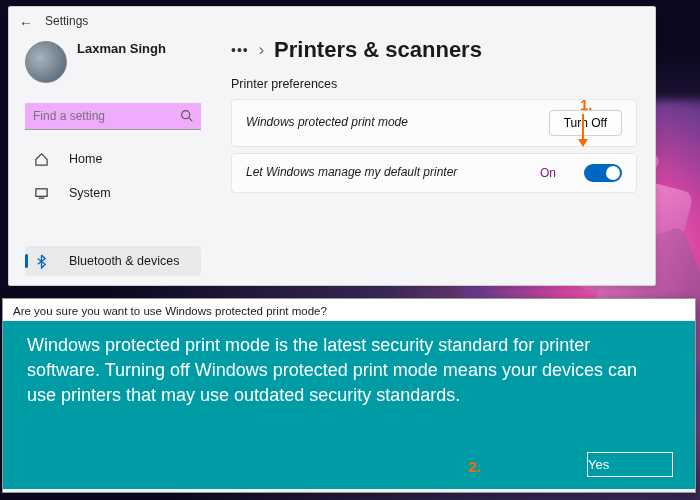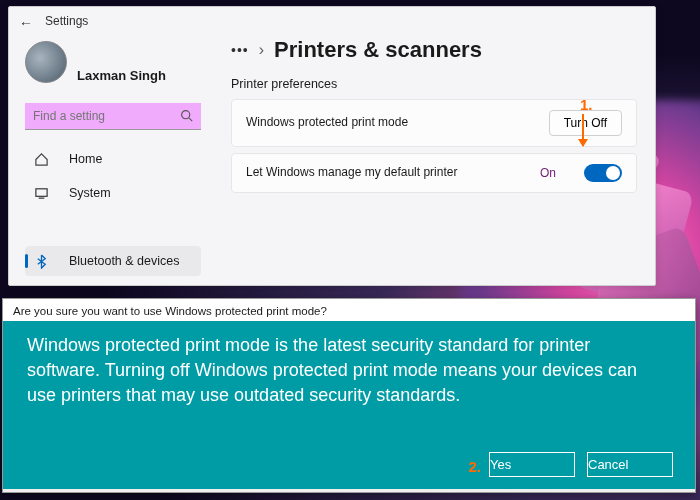--- a/index.html
+++ b/index.html
@@ -10,21 +10,21 @@
   .p1 { right: 20px; top: 180px; width: 90px; height: 120px; transform: rotate(15deg); }
   .p2 { right: -10px; top: 240px; width: 110px; height: 140px; transform: rotate(-20deg); background: linear-gradient(135deg, #e673c1, #8c3a85); }
   .p3 { right: 60px; top: 120px; width: 70px; height: 90px; transform: rotate(50deg); }
 
   .settings-window { position: absolute; left: 8px; top: 6px; width: 648px; height: 280px; background: #f5f5f7; border: 1px solid #ccc; border-radius: 2px; overflow: hidden; display: flex; flex-direction: column; box-shadow: 0 2px 8px rgba(0,0,0,0.15); }
   .titlebar { display: flex; align-items: center; padding: 6px 10px; height: 30px; }
   .back-arrow { font-size: 14px; color: #303030; margin-right: 12px; }
   .title-text { font-size: 12px; color: #303030; }
   .main-area { display: flex; flex: 1; }
   .sidebar { width: 200px; padding: 4px 8px 0 16px; display: flex; flex-direction: column; gap: 4px; }
-  .user-row { display: flex; align-items: flex-end; gap: 10px; margin-bottom: 14px; padding: 2px 0; }
+  .user-row { display: flex; align-items: flex-start; gap: 10px; margin-bottom: 14px; padding: 2px 0; }
   .avatar { width: 42px; height: 42px; border-radius: 50%; background: radial-gradient(circle at 35% 40%, #a8b5c0, #4a5a68); border: 1px solid #888; }
   .username { font-size: 13px; font-weight: 600; color: #1a1a1a; }
   .search-wrap { position: relative; margin-bottom: 10px; }
   .search-input { width: 100%; padding: 6px 28px 6px 8px; font-size: 12px; border: none; border-bottom: 1px solid #999; background: #f0abfc; outline: none; }
   .search-icon { position: absolute; right: 8px; top: 6px; font-size: 12px; color: #555; }
   .nav-item { display: flex; align-items: center; gap: 20px; padding: 7px 8px; font-size: 12.5px; color: #1a1a1a; border-radius: 4px; cursor: pointer; position: relative; }
   .nav-item.active { background: #e9e9eb; margin-top: 34px; }
   .nav-item.active::before { content:""; position:absolute; left:0; top:8px; bottom:8px; width:3px; background:#0067c0; border-radius:2px; }
   .nav-icon { width: 16px; height: 16px; display: inline-flex; align-items: center; justify-content: center; font-size: 13px; }
   .ic-home { color: #444; }
@@ -32,21 +32,21 @@
   .ic-bt { color: #0067c0; }
   .ic-net { color: #00a4d6; }
 
   .content { flex: 1; padding: 2px 18px 0 22px; overflow: hidden; }
   .breadcrumb { display: flex; align-items: center; gap: 10px; margin-bottom: 14px; }
   .crumb-dots { font-size: 14px; letter-spacing: 1px; color: #303030; }
   .crumb-sep { color: #606060; font-size: 16px; }
   .page-title { font-size: 22px; font-weight: 600; color: #1a1a1a; }
   .section-label { font-size: 12.5px; color: #1a1a1a; margin: 12px 0 8px; font-weight: 400; }
   .card { background: #fcfcfd; border: 1px solid #e6e6e8; border-radius: 4px; padding: 10px 14px; margin-bottom: 6px; display: flex; align-items: center; gap: 12px; }
-  .card-text { flex: 1; }
+  .card-text { flex: 1; font-style: italic; }
   .card-title { font-size: 12px; color: #1a1a1a; margin-bottom: 2px; }
   .card-desc { font-size: 10.5px; color: #606060; line-height: 1.35; }
   .turnoff-btn { background: #fdfdfd; border: 1px solid #d0d0d2; border-radius: 4px; padding: 5px 14px; font-size: 12px; cursor: pointer; }
   .toggle-state { font-size: 12px; color: #701a75; margin-right: 16px; }
   .toggle { width: 38px; height: 18px; background: #0067c0; border-radius: 9px; position: relative; cursor: pointer; }
   .toggle::after { content:""; position:absolute; right:2px; top:2px; width:14px; height:14px; background:#fff; border-radius:50%; }
 
   .annotation1 { position: absolute; left: 580px; top: 96px; color: #ff6a00; font-weight: 700; font-size: 15px; }
   .arrow1 { position: absolute; left: 582px; top: 114px; width: 2px; height: 32px; background: #ff6a00; }
   .arrow1::after { content:""; position:absolute; left:-4px; bottom:-1px; border-left:5px solid transparent; border-right:5px solid transparent; border-top:8px solid #ff6a00; }
@@ -156,16 +156,15 @@
 <div class="annotation1">1.</div>
 <div class="arrow1"></div>
 
 <div class="dialog-host">
   <div class="dialog-title">Are you sure you want to use Windows protected print mode?</div>
   <div class="dialog-body">
     <div class="dialog-text">Windows protected print mode is the latest security standard for printer software. Turning off Windows protected print mode means your devices can use printers that may use outdated security standards.</div>
     <span class="annotation2">2.</span>
     <div class="dialog-actions">
       <button class="dlg-btn">Yes</button>
-      <button class="dlg-btn">Cancel</button>
     </div>
   </div>
 </div>
 
 </body></html>

